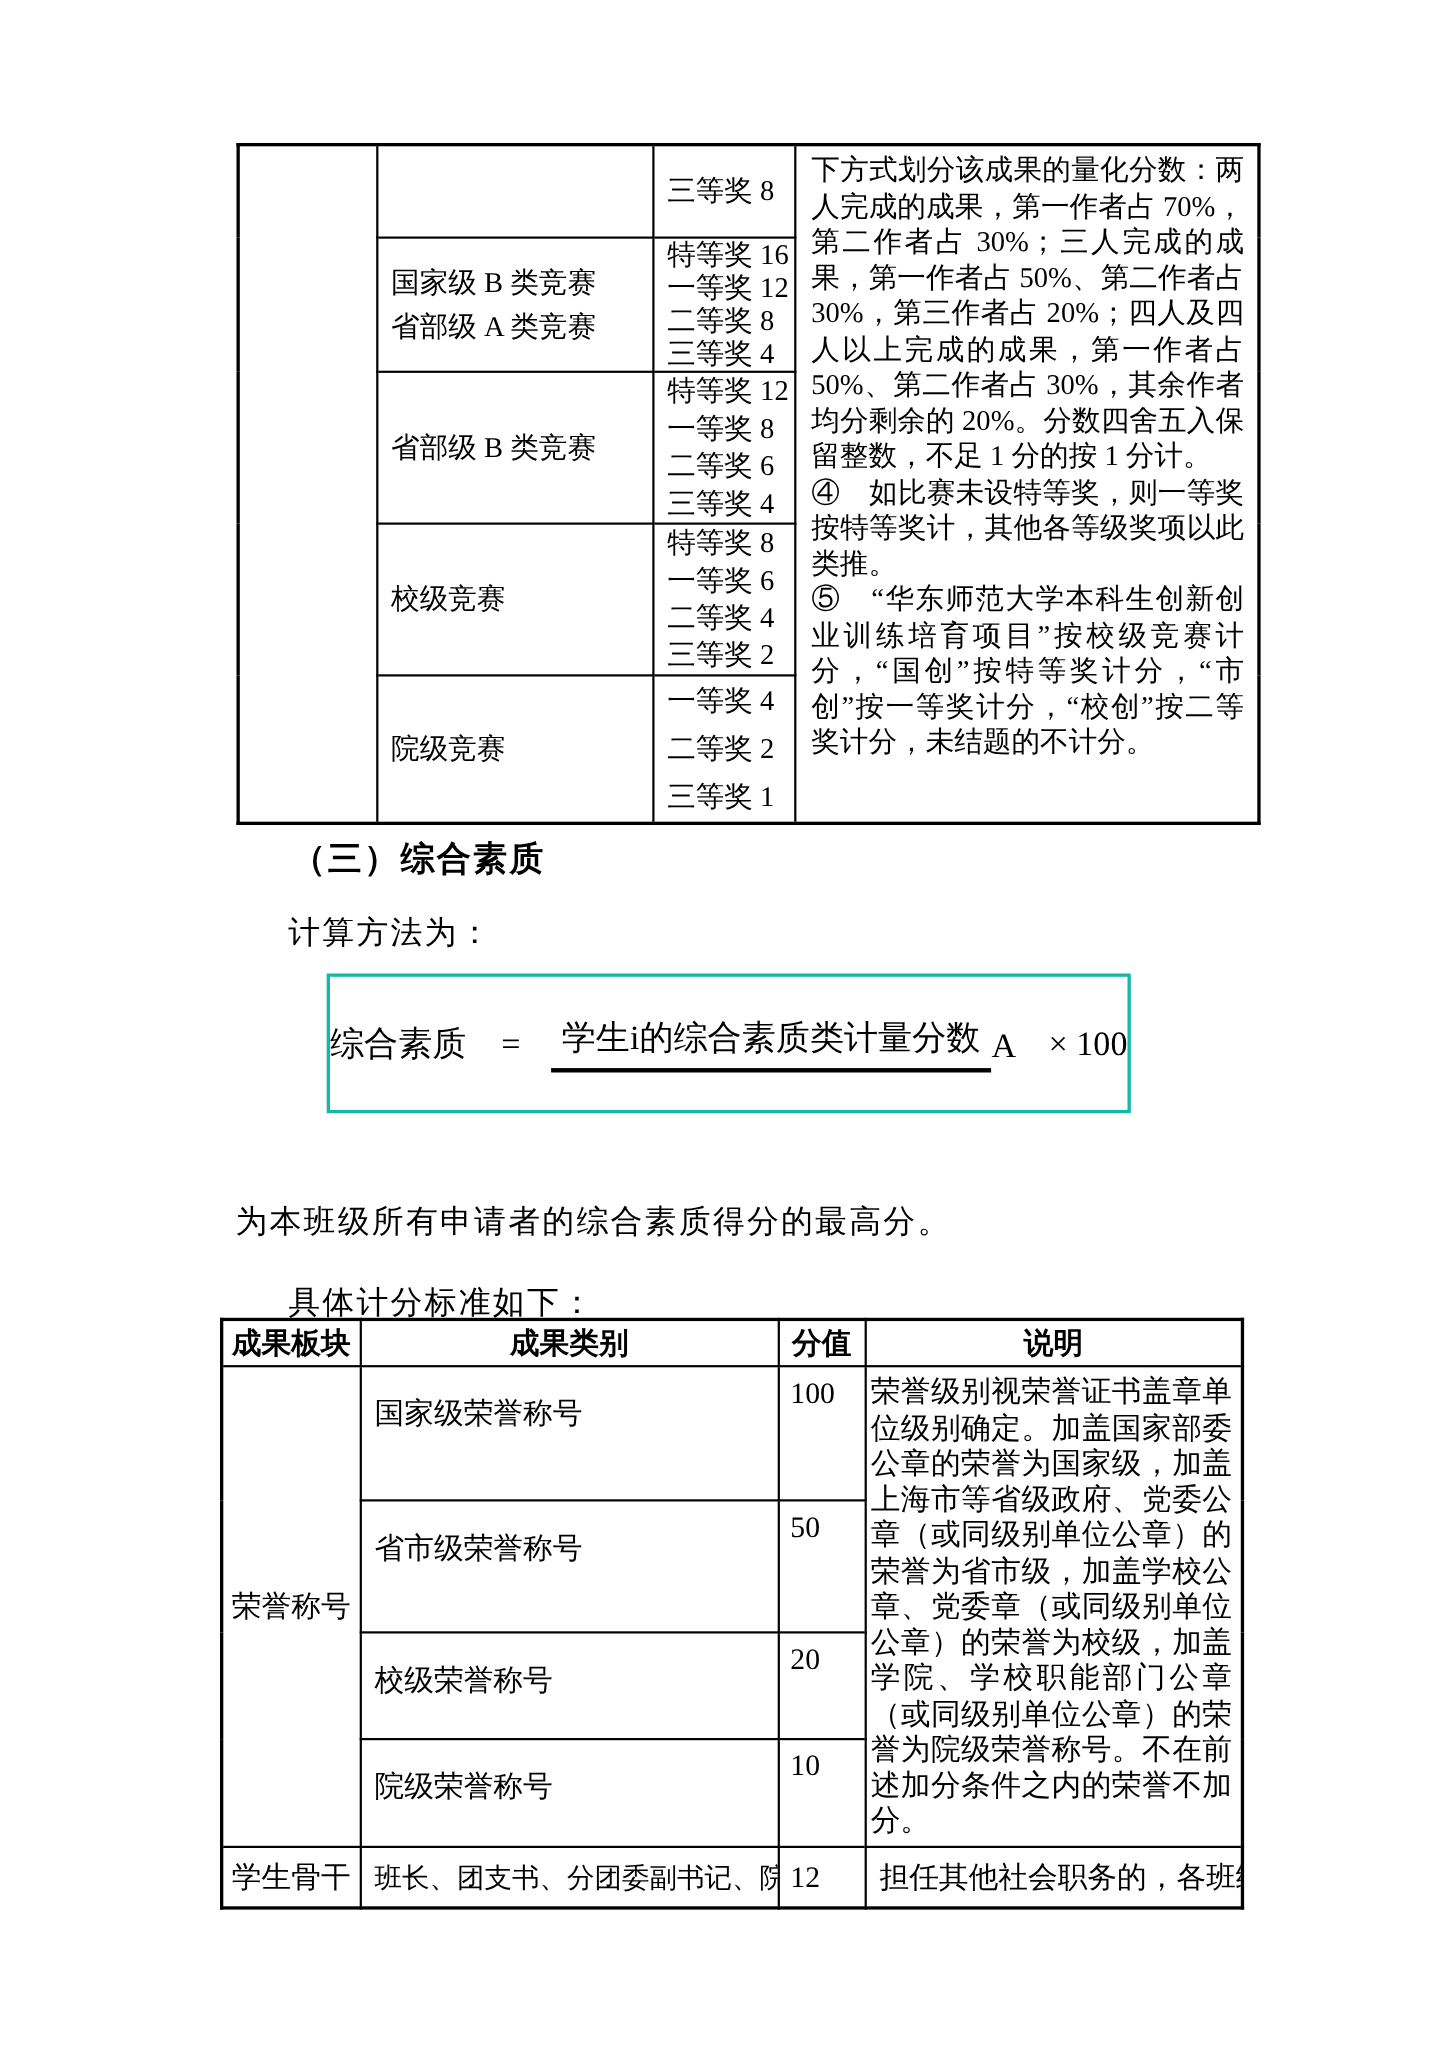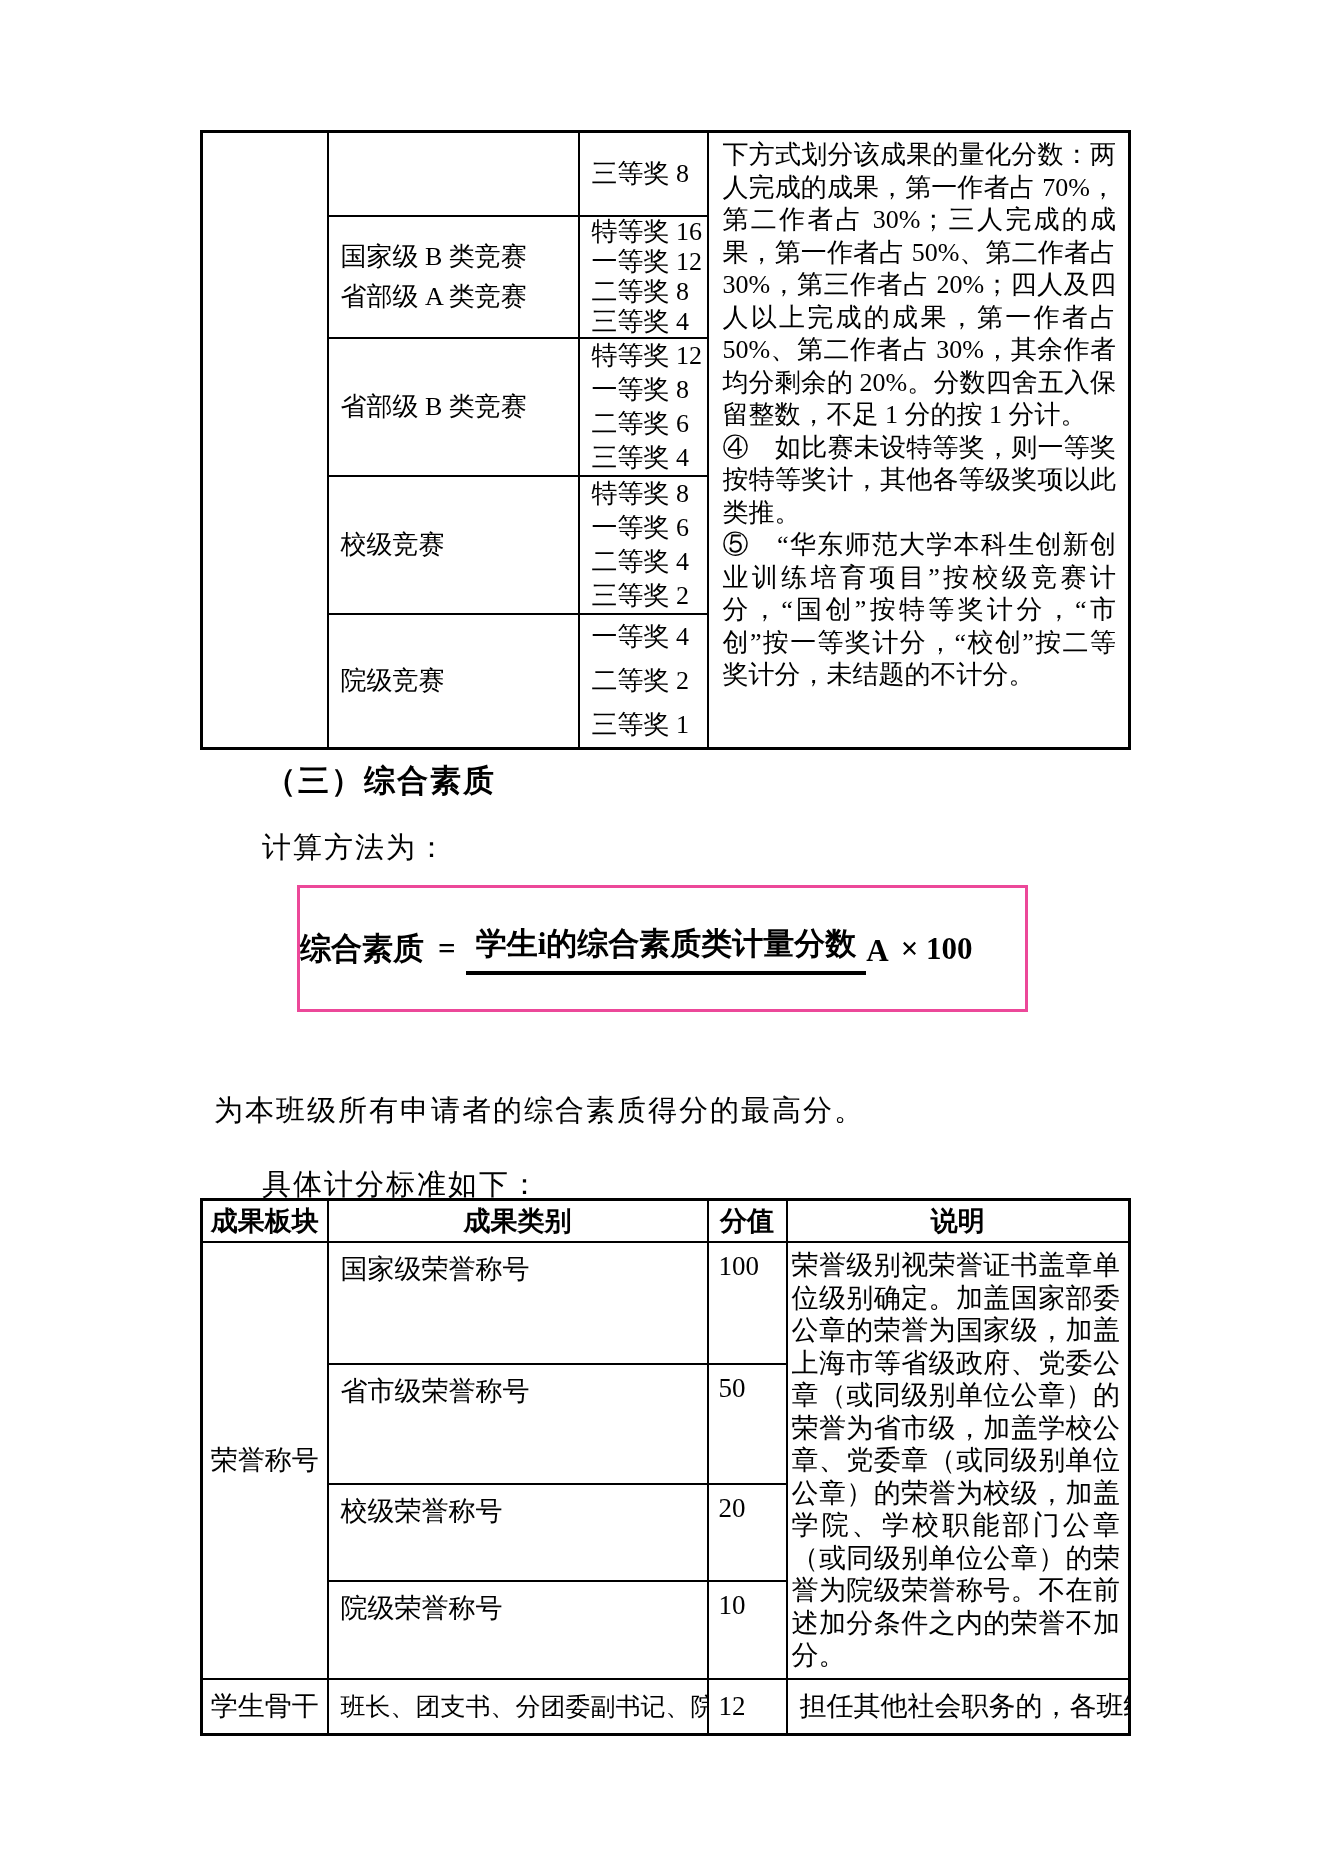--- a/index.html
+++ b/index.html
@@ -10,58 +10,58 @@
     background: #ffffff;
     color: #000000;
     font-family: "Liberation Serif", "DejaVu Serif", serif;
     overflow: hidden;
   }
   table { border-collapse: collapse; table-layout: fixed; }
   .doc-table { border: 3px solid #000; }
   .doc-table td, .doc-table th { border: 2px solid #000; overflow: hidden; }
 
   
-  .top-table { position: absolute; left: 200px; top: 130px; width: 928px; }
+  .top-table { position: absolute; left: 215px; top: 130px; width: 928px; }
   .top-table td { font-size: 26px; }
   .comp-cell { vertical-align: middle; padding: 0 6px 0 12px; line-height: 40px; border-radius: 13px; }
   .awards-cell { vertical-align: middle; padding: 0 4px 0 12px; }
   .awards-cell div { white-space: nowrap; }
   .lh30 div { line-height: 30px; }
   .lh34 div { line-height: 34px; }
   .lh44 div { line-height: 44px; }
   .note-cell { vertical-align: top; padding: 6px 12px 6px 14px; font-size: 25.5px; line-height: 32.5px; }
   .note-cell p { margin: 0; text-align: justify; }
 
   
   .sec-heading { position: absolute; left: 265px; top: 760px; font-size: 31px; font-weight: bold; letter-spacing: 2px; }
   .calc-line { position: absolute; left: 262px; top: 828px; font-size: 29px; letter-spacing: 2px; }
 
   
   .formula-box {
     position: absolute; left: 297px; top: 885px; width: 725px; height: 121px;
-    border: 3px solid #ec4899; display: flex; align-items: center; justify-content: flex-start;
-    font-weight: bold; font-size: 31px;
+    border: 3px solid #14b8a6; display: flex; align-items: center; justify-content: space-between;
+    font-weight: normal; font-size: 31px;
   }
   .formula-box .eq { margin: 0 10px 0 14px; }
   .frac { display: inline-flex; flex-direction: row; align-items: center; }
   .frac .num { padding: 0 10px 6px 10px; border-bottom: 4px solid #000; }
   .frac .den { padding-top: 4px; }
   .mult { margin-left: 12px; }
 
   .body-line { position: absolute; font-size: 29px; letter-spacing: 2px; white-space: nowrap; }
   .bl1 { left: 262px; top: 1017px; }
   .bl2 { left: 214px; top: 1091px; }
   .bl3 { left: 262px; top: 1165px; }
 
   
   .bottom-table { position: absolute; left: 200px; top: 1198px; width: 928px; }
   .bottom-table th { font-size: 27px; font-weight: bold; text-align: center; vertical-align: middle; padding: 2px; }
   .bottom-table td { font-size: 27px; }
   .group-cell { text-align: center; vertical-align: middle; padding: 0 4px; }
-  .cat-cell { vertical-align: top; padding: 8px 6px 0 12px; white-space: nowrap; }
+  .cat-cell { vertical-align: top; padding: 24px 6px 0 12px; white-space: nowrap; }
   .cat-cell-sm { font-size: 25px !important; }
   .score-cell { vertical-align: top; padding: 8px 4px 0 10px; }
   .score-cell-mid { vertical-align: middle; padding: 0 4px 0 10px; }
   .bnote-cell { vertical-align: top; padding: 6px 8px 6px 4px; font-size: 26px; line-height: 32.5px; text-align: justify; }
   .bnote-single { vertical-align: middle; padding: 0 4px 0 12px; font-size: 25px; white-space: nowrap; }
 </style>
 </head>
 <body>
 
 <div class="page">

